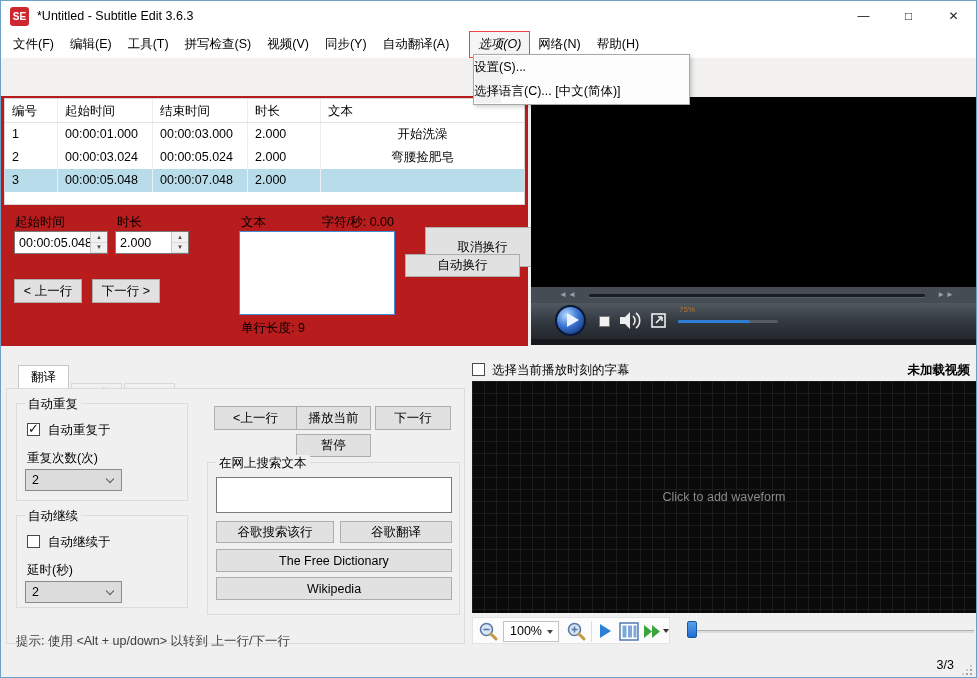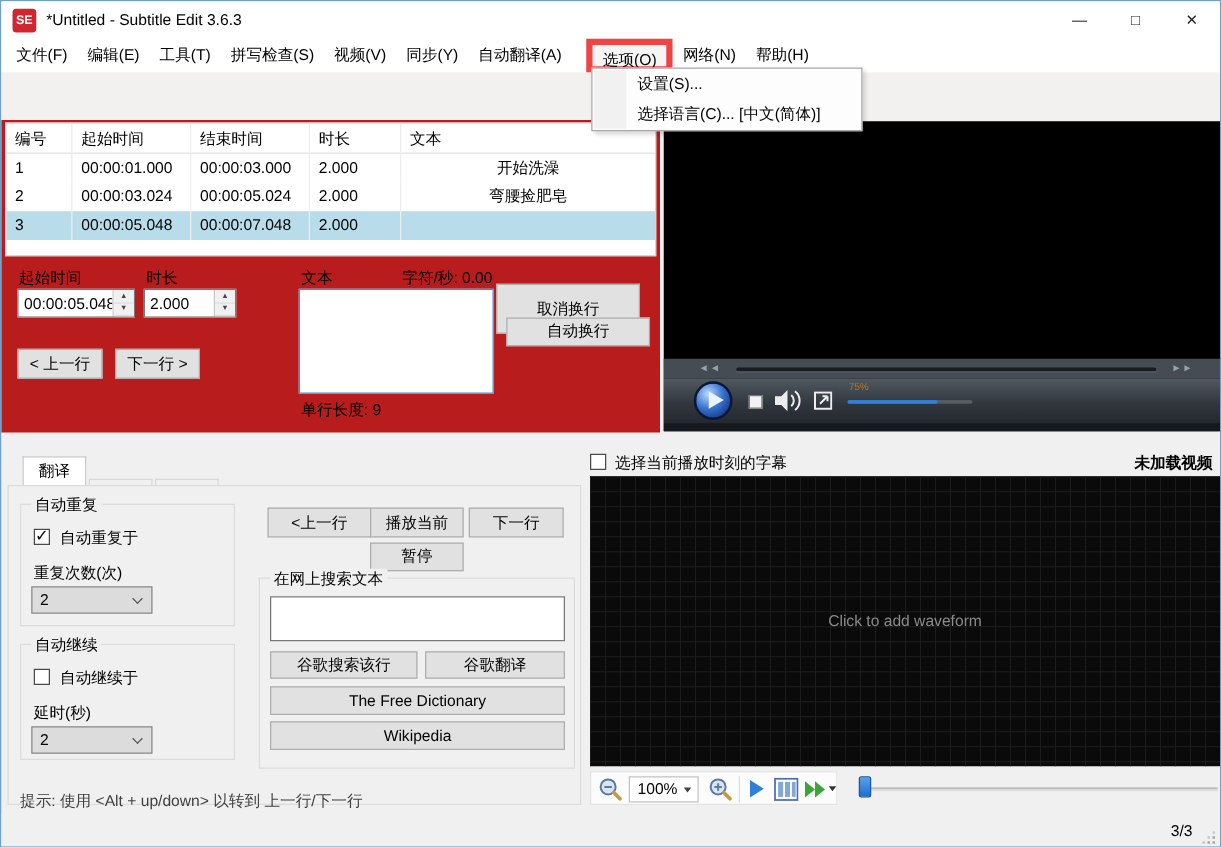--- a/index.html
+++ b/index.html
@@ -9,24 +9,24 @@
   
   .titlebar { position:absolute; left:0; top:0; width:100%; height:30px; background:#fff; display:flex; align-items:center; }
   .se-icon { margin-left:9px; width:19px; height:19px; background:#cf2730; border-radius:3px; color:#fff; font-weight:bold; font-size:10px; display:flex; align-items:center; justify-content:center; }
   .win-title { margin-left:8px; font-size:12.5px; }
   .win-controls { margin-left:auto; display:flex; height:100%; }
   .win-btn { width:45px; height:100%; display:flex; align-items:center; justify-content:center; font-size:12px; color:#222; }
 
   
   .menubar { position:absolute; left:0; top:30px; width:100%; height:27px; background:#fff; display:flex; padding-left:4px; }
   .menu-item { padding:0 8px; line-height:26px; white-space:nowrap; }
-  .menu-item.open { margin-left:12px; background:#f5f5f5; border:5px solid #ef4444; line-height:24px; }
+  .menu-item.open { margin-left:12px; background:#f5f5f5; border:1px solid #ef4444; line-height:24px;font-style:italic; }
   .menu-popup { position:absolute; left:472px; top:53px; width:217px; height:51px; background:#fdfdfd; border:1px solid #a8a8a8; z-index:200; box-shadow:2px 2px 4px rgba(0,0,0,.18); }
   .menu-popup::before { content:""; position:absolute; left:1px; top:1px; bottom:1px; width:26px; background:#f1f1f1; }
-  .popup-item { position:relative; height:24px; line-height:24px; padding-left:36px; white-space:nowrap; }
+  .popup-item { position:relative; height:24px; line-height:24px; white-space:nowrap; }
 
   
   .toolbar { position:absolute; left:0; top:57px; width:100%; height:38px; background:#f2f1f0; }
   .tb-icon { position:absolute; top:61px; width:30px; height:30px; }
   .tb-sep { position:absolute; top:62px; width:1px; height:28px; background:#d4d4d4; }
   .tb-toggle { position:absolute; top:59px; width:34px; height:32px; border:1px solid #5e9fd8; background:#dcebfa; display:flex; align-items:center; justify-content:center; }
   .fmt-label { position:absolute; left:390px; top:57px; height:38px; line-height:38px; }
   .tb-combo { position:absolute; top:64px; height:24px; background:#f5f5f5; border:1px solid #aeaeae; line-height:22px; padding-left:6px; }
   .chev { position:absolute; right:8px; top:7px; width:6px; height:6px; border-right:1.5px solid #555; border-bottom:1.5px solid #555; transform:rotate(45deg); }
 
@@ -259,21 +259,21 @@
           <span>▲</span>
           <span>▼</span>
         </div>
     </div>
     <div class="btn" style="left:13px; top:183px; width:68px; height:24px;">&lt; 上一行</div>
     <div class="btn" style="left:91px; top:183px; width:68px; height:24px;">下一行 &gt;</div>
     <div class="ed-label" style="left:240px; top:118px;">文本</div>
     <div class="ed-label" style="left:240px; top:118px; width:153px; text-align:right;">字符/秒: 0.00</div>
     <textarea class="ed-textarea" style=""></textarea>
     <div class="ed-label" style="left:240px; top:224px;">单行长度: 9</div>
-    <div class="btn" style="left:396px; top:131px; width:115px; height:40px;">取消换行</div>
+    <div class="btn" style="left:424px; top:131px; width:115px; height:40px;">取消换行</div>
     <div class="btn" style="left:404px; top:158px; width:115px; height:23px;">自动换行</div>
   </div>
 
   <div class="video">
     <div style="position:absolute;left:0;top:0;width:100%;height:190px;"></div>
     <div class="v-seek">
       <span class="seek-ic" style="left:28px">◄◄</span>
       <div class="v-track"></div>
       <span class="seek-ic" style="right:22px">►►</span>
     </div>

